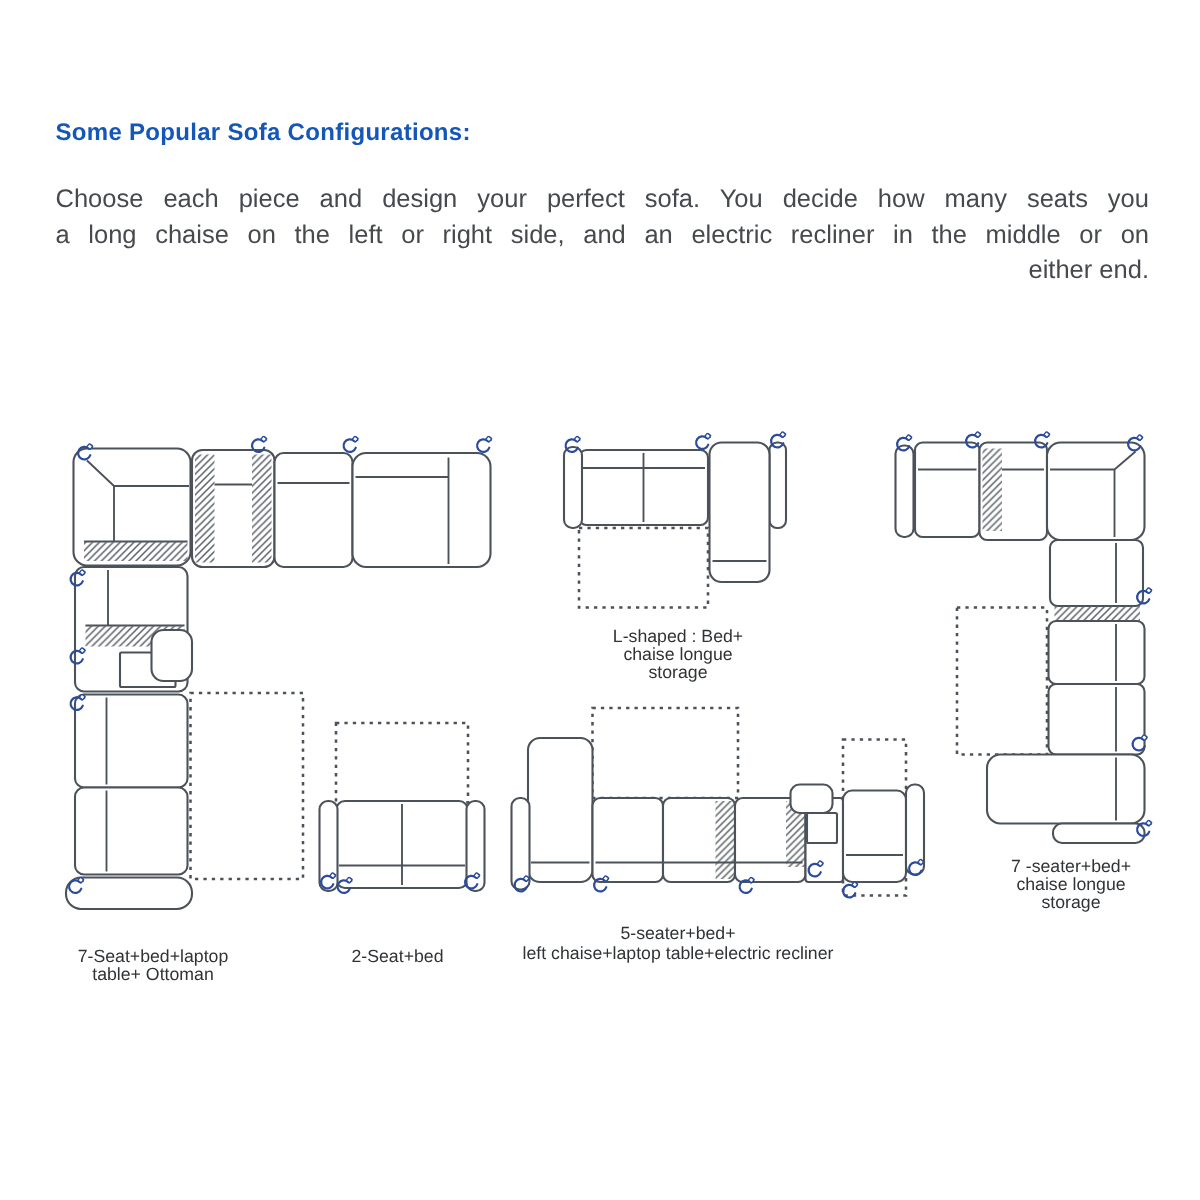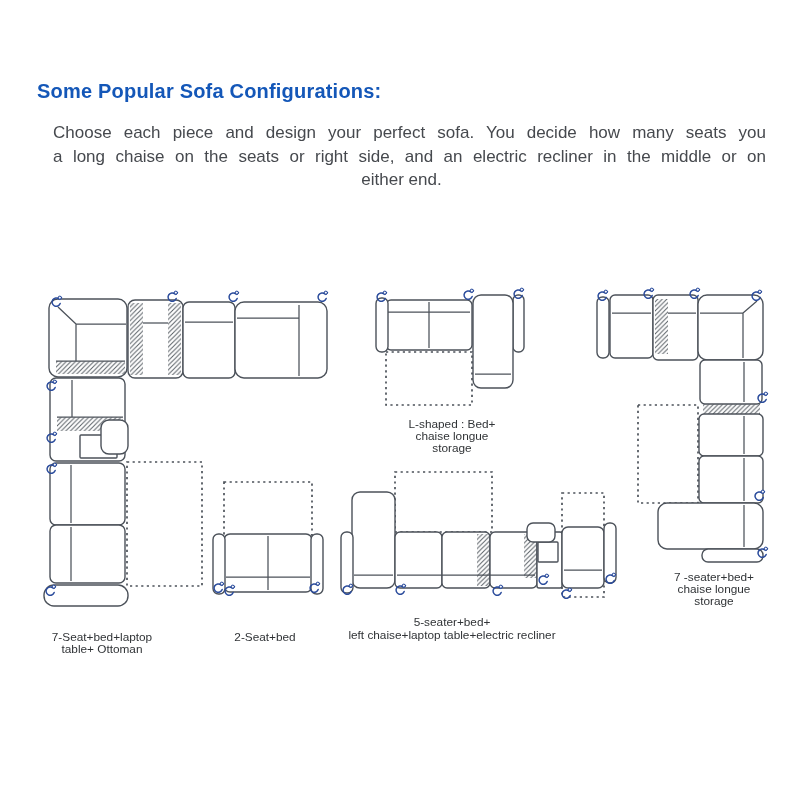--- a/index.html
+++ b/index.html
@@ -12,49 +12,49 @@
   }
   html,body{margin:0;padding:0;background:#e9e9e9;}
   .canvas{
     position:relative;width:800px;height:800px;margin:0 auto;
     background:var(--background);
     font-family:"Liberation Sans",sans-serif;
     overflow:hidden;
   }
   .heading{
     position:absolute;left:37px;top:80px;margin:0;
-    font-size:20px;font-weight:bold;letter-spacing:.2px;
+    font-size:16px;font-weight:bold;letter-spacing:.2px;
     color:var(--heading-blue);
   }
   .intro{
     position:absolute;left:37px;top:121px;width:729px;
     font-size:17px;line-height:23.6px;color:var(--body-text);
   }
-  .intro .jl{text-align:justify;text-align-last:justify;margin-left:16px;}
-  .intro .ll{text-align:center;}
+  .intro .jl{text-align:justify;text-align-last:justify;}
+  .intro .ll{text-align:right;}
   svg.diagram{position:absolute;left:0;top:0;}
   .pc{fill:#fff;stroke:var(--diagram-line);stroke-width:1.4;}
   .ln{fill:none;stroke:var(--diagram-line);stroke-width:1.25;}
   .dash{fill:none;stroke:var(--diagram-line);stroke-width:1.7;stroke-dasharray:2.2 3.4;}
   .hatch{fill:url(#hatchp);stroke:none;}
   .cap{font-family:"Liberation Sans",sans-serif;font-size:11.8px;fill:var(--caption-text);text-anchor:middle;}
   .roA{fill:none;stroke:var(--rotate-icon-blue);stroke-width:1.8;stroke-linecap:round;}
   .roH{fill:var(--rotate-icon-blue);stroke:none;}
   .roB{fill:#fff;stroke:var(--rotate-icon-blue);stroke-width:1.2;}
 </style>
 </head>
 <body>
 
 <div class="canvas">
 
   <h1 class="heading">Some Popular Sofa Configurations:</h1>
 
   <div class="intro">
     <div class="jl">Choose each piece and design your perfect sofa. You decide how many seats you</div>
-    <div class="jl">a long chaise on the seats or right side, and an electric recliner in the middle or on</div>
+    <div class="jl">a long chaise on the left or right side, and an electric recliner in the middle or on</div>
     <div class="ll">either end.</div>
   </div>
 
   <svg class="diagram" width="800" height="800" viewBox="0 0 800 800">
     <defs>
       <pattern id="hatchp" patternUnits="userSpaceOnUse" width="4.6" height="4.6">
         <path d="M-1,1 l2,-2 M0,4.6 L4.6,0 M3.6,5.6 l2,-2" stroke="#596066" stroke-width="1" fill="none"></path>
       </pattern>
       <symbol id="rot" viewBox="0 0 18 18">
         <path class="roA" d="M12.6 4.2 A5 5 0 1 0 14 9.6"></path>

